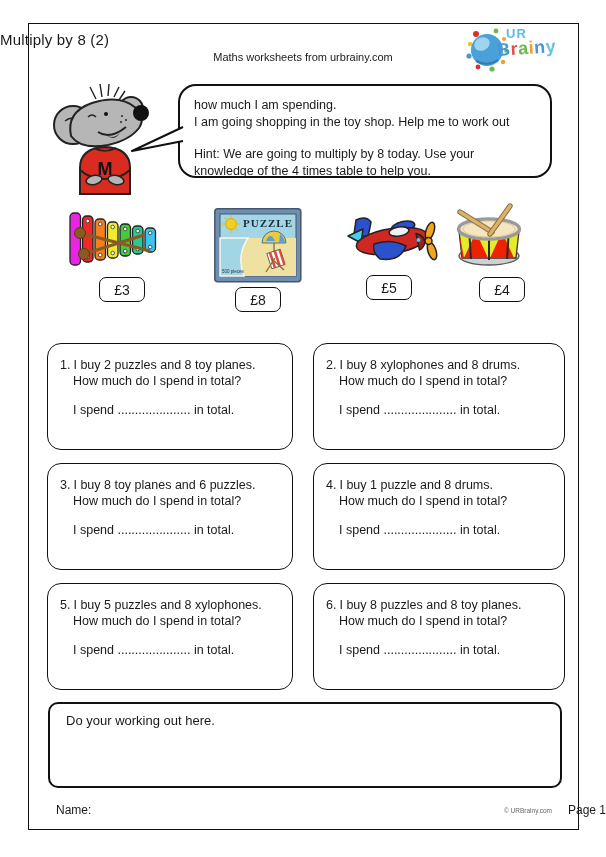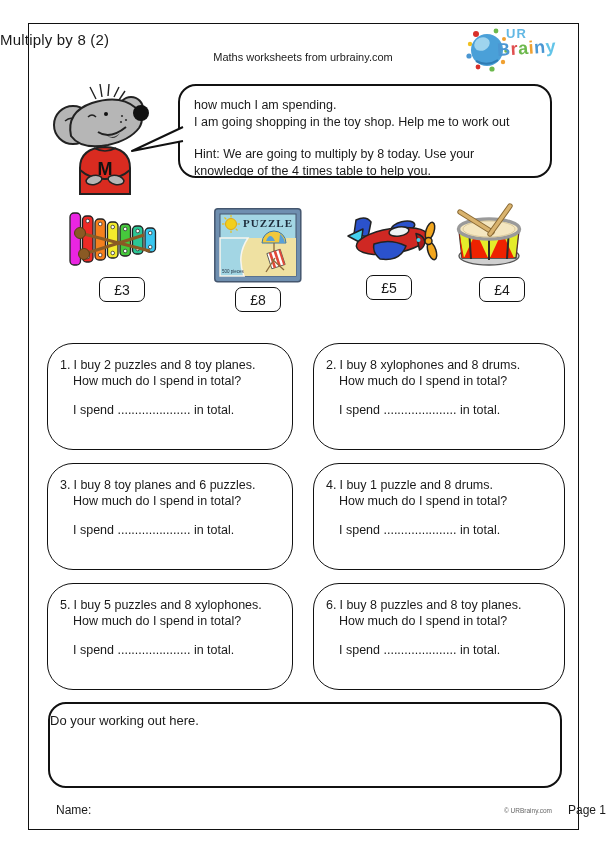--- a/index.html
+++ b/index.html
@@ -11,26 +11,26 @@
   .logo{left:466px;top:26px;width:116px;height:48px;}
   .logo .txt-ur{position:absolute;left:40px;top:0px;font-size:13px;font-weight:bold;color:#62b8e4;letter-spacing:1px;}
   .logo .txt-brainy{position:absolute;left:31px;top:12px;font-size:18px;font-weight:bold;transform:rotate(-4deg);letter-spacing:.5px;}
   .mouse{left:46px;top:82px;width:122px;height:114px;}
   .bubble{left:178px;top:84px;width:374px;height:94px;border:2px solid #111;border-radius:18px;background:#fff;box-sizing:border-box;padding:11px 14px;font-size:12.5px;line-height:1.32;z-index:1;}
   .bubble .sp-line{display:block;white-space:nowrap;}
   .bubble .sp-gap{height:16px;}
   .bubble-tail{left:126px;top:124px;z-index:3;}
   .toy{z-index:0;}
   .price-tag{width:46px;height:25px;border:1.7px solid #111;border-radius:7px;background:#fff;box-sizing:border-box;display:flex;align-items:center;justify-content:center;font-size:14px;}
-  .qbox{width:246px;height:107px;border:1.6px solid #111;border-radius:26px;background:#fff;box-sizing:border-box;padding:13px 8px 8px 12px;font-size:12.5px;line-height:1.3;}
+  .qbox{width:246px;height:107px;border:1.6px solid #111;border-radius:14px;background:#fff;box-sizing:border-box;padding:13px 8px 8px 12px;font-size:12.5px;line-height:1.3;}
   .qbox .l1{white-space:nowrap;}
   .qbox .l2{padding-left:13px;white-space:nowrap;}
   .qbox .ans{padding-left:13px;margin-top:12px;white-space:nowrap;}
   .qnum{margin-right:3px;}
-  .workbox{left:48px;top:702px;width:514px;height:86px;border:2px solid #111;border-radius:18px;background:#fff;box-sizing:border-box;padding:9px 0;font-size:13px;}
+  .workbox{left:48px;top:702px;width:514px;height:86px;border:2px solid #111;border-radius:10px;background:#fff;box-sizing:border-box;padding:9px 16px;font-size:13px;}
   .footer-name{left:56px;top:803px;font-size:12px;}
   .footer-page{left:0;top:803px;width:606px;text-align:right;font-size:12px;}
   .footer-copy{left:0;top:807px;width:552px;text-align:right;font-size:6.5px;color:#666;}
 </style>
 </head>
 <body>
 
 <div class="abs frame"></div>
 
 <div class="abs title">Multiply by 8 (2)</div>

